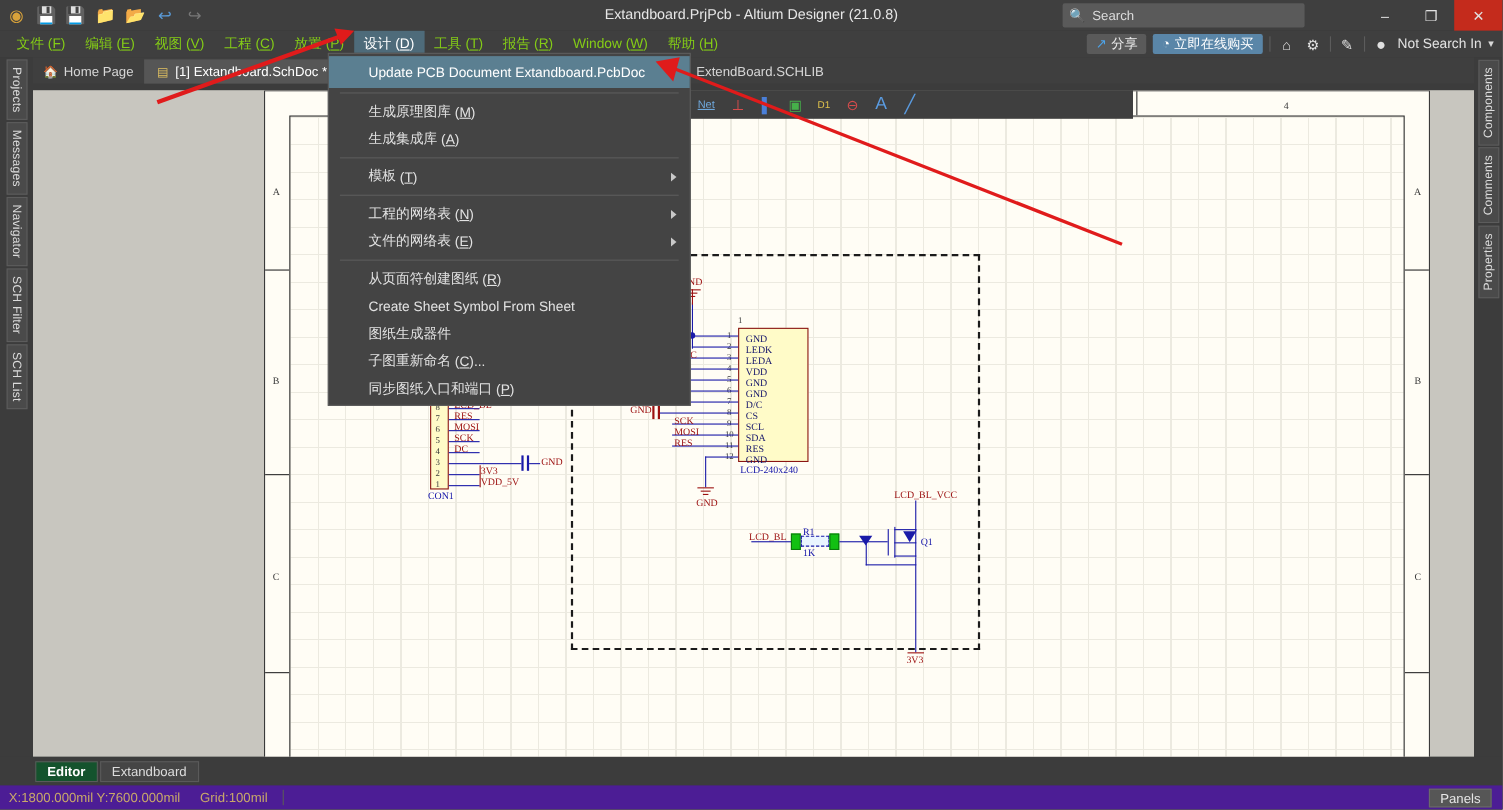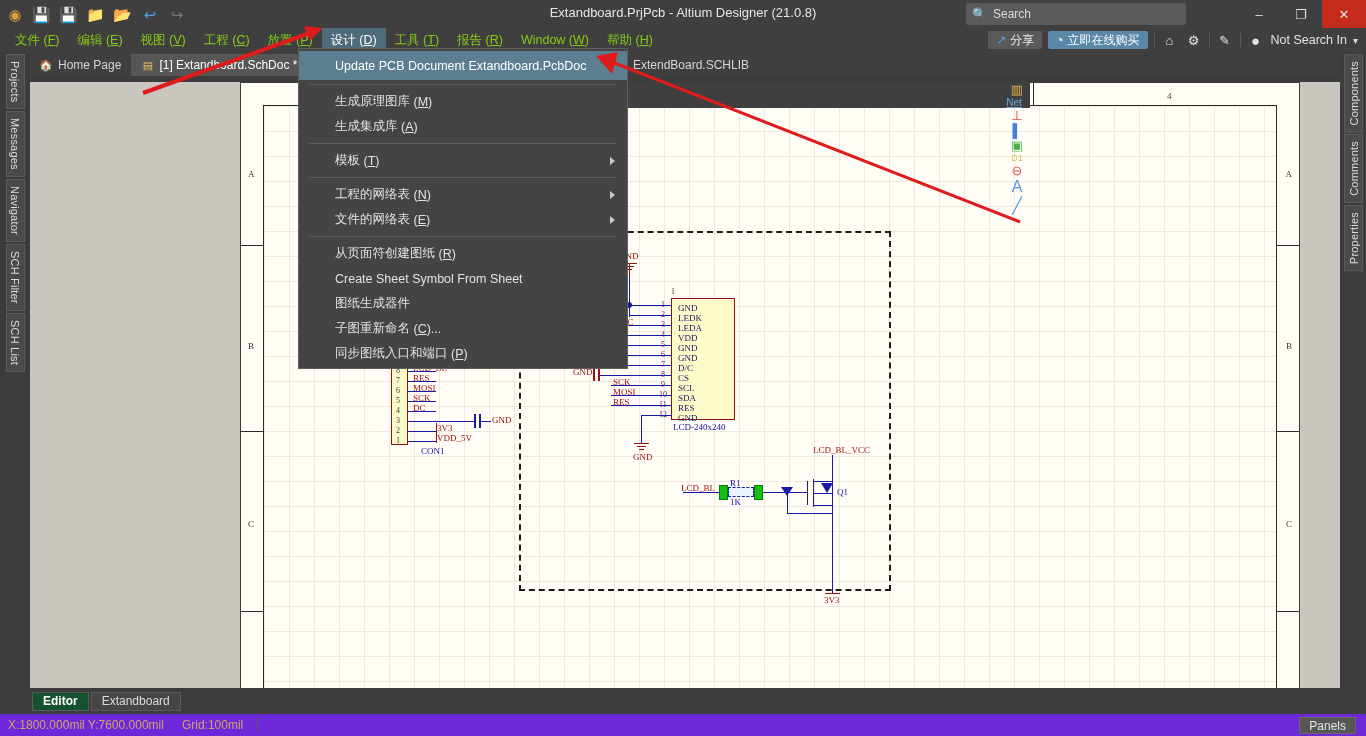--- a/index.html
+++ b/index.html
@@ -78,21 +78,21 @@
     writing-mode: vertical-rl; text-orientation: mixed;
     background: #4a4a4a; border: 1px solid #5c5c5c; color: #dcdcdc;
     font-size: 11px; padding: 6px 3px; margin: 2px auto; width: 19px;
     display: flex; align-items: center; justify-content: center; letter-spacing: .2px;
   }
   .rail.right .vtab { transform: rotate(180deg); }
 
   
   .edtoolbar {
     position: absolute; left: 30px; top: 78px; width: 1310px; height: 26px;
-    background: #3f3f3f; display: flex; align-items: flex-end; flex-direction: column;
+    background: #3f3f3f; display: flex; align-items: center;
   }
   .tb-ic { width: 26px; height: 24px; display:flex; align-items:center; justify-content:center; font-size: 13px; }
 
   
   .canvas {
     position: absolute; left: 30px; top: 82px; width: 1310px; height: 606px;
     background: #c8c6bf; overflow: hidden;
   }
   .sheet {
     position: absolute; left: 210px; top: 0px; width: 1060px; height: 610px;
@@ -150,21 +150,21 @@
     position: absolute; left: 0; top: 688px; width: 1366px; height: 26px;
     background: #3c3c3c; display: flex; align-items: center; padding-left: 32px; gap: 2px;
   }
   .btab {
     height: 19px; padding: 0 10px; display: flex; align-items: center;
     font-size: 12px; color: #dcdcdc; border: 1px solid #5a5a5a; background: #454545;
   }
   .btab.sel { background: #14532d; color: #ffffff; font-weight: bold; }
   .statusbar {
     position: absolute; left: 0; top: 714px; width: 1366px; height: 22px;
-    background: #6d28d9; display: flex; align-items: center; padding: 0 8px;
+    background: #4c1d95; display: flex; align-items: center; padding: 0 8px;
     font-size: 12px; color: #c8a86a;
   }
   .status-sep { width: 1px; height: 14px; background: #5a5a5a; margin: 0 14px; }
   .panels-btn {
     position: absolute; right: 10px; top: 3px; height: 17px; padding: 0 9px;
     background: #565656; border: 1px solid #6a6a6a; color: #e6e6e6;
     display: flex; align-items: center; font-size: 12px;
   }
 
   
@@ -290,21 +290,21 @@
       <div class="zline" style="right:0;top:528px;width:22px;height:1px;"></div>
       <div class="zline" style="left:792px;top:0;width:1px;height:22px;"></div>
 
       <div class="sheet-inner"></div>
 
       <div class="sch">
 
         <div class="dashbox" style="left:278px;top:148px;width:372px;height:360px;"></div>
 
         <div class="comp-body" style="left:150px;top:280px;width:17px;height:82px;"></div>
-        <div class="lbl des" style="left:148px;top:363px;margin-left:32px;">CON1</div>
+        <div class="lbl des" style="left:148px;top:363px;">CON1</div>
 
         <div class="lbl num" style="left:155px;top:283px;">8</div>
         <div class="wire" style="left:167px;top:288px;width:28px;height:1px;"></div>
         <div class="lbl net" style="left:172px;top:280px;">LCD_BL</div>
 
         <div class="lbl num" style="left:155px;top:293px;">7</div>
         <div class="wire" style="left:167px;top:298px;width:28px;height:1px;"></div>
         <div class="lbl net" style="left:172px;top:290px;">RES</div>
 
         <div class="lbl num" style="left:155px;top:303px;">6</div>

